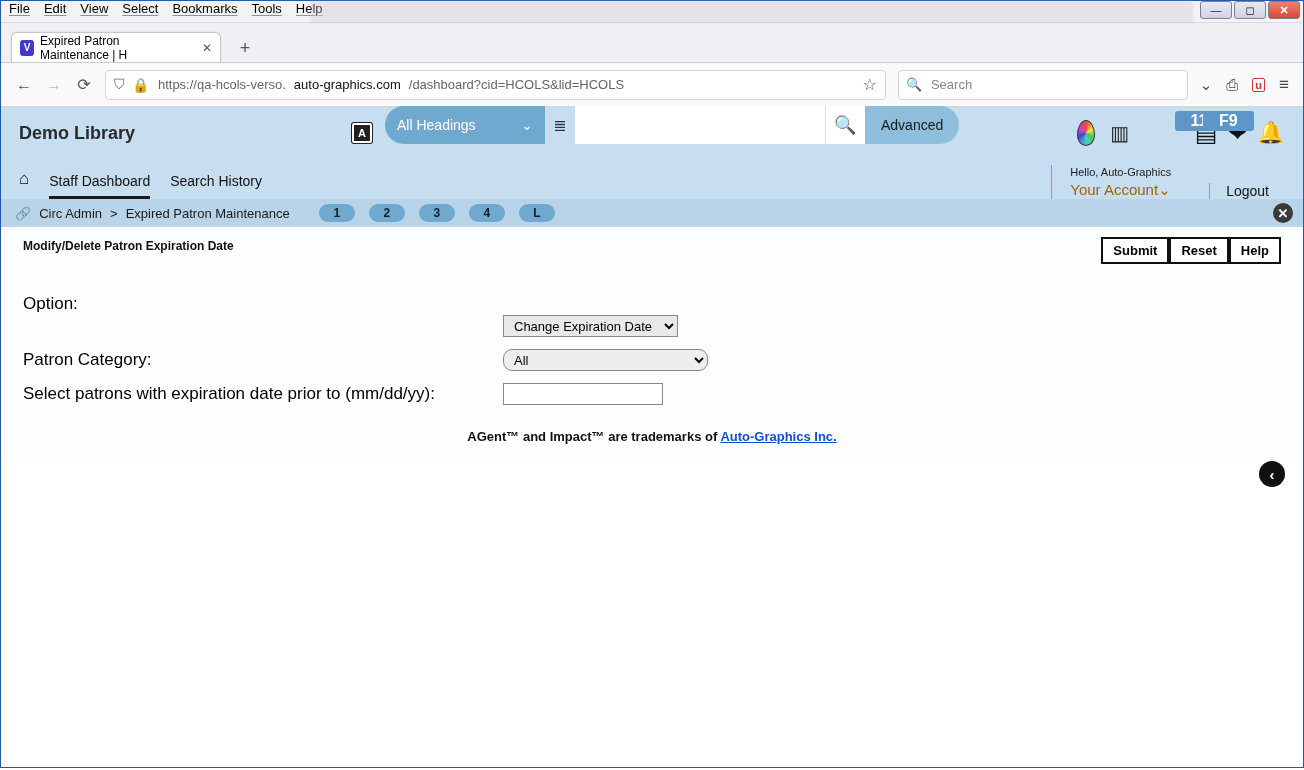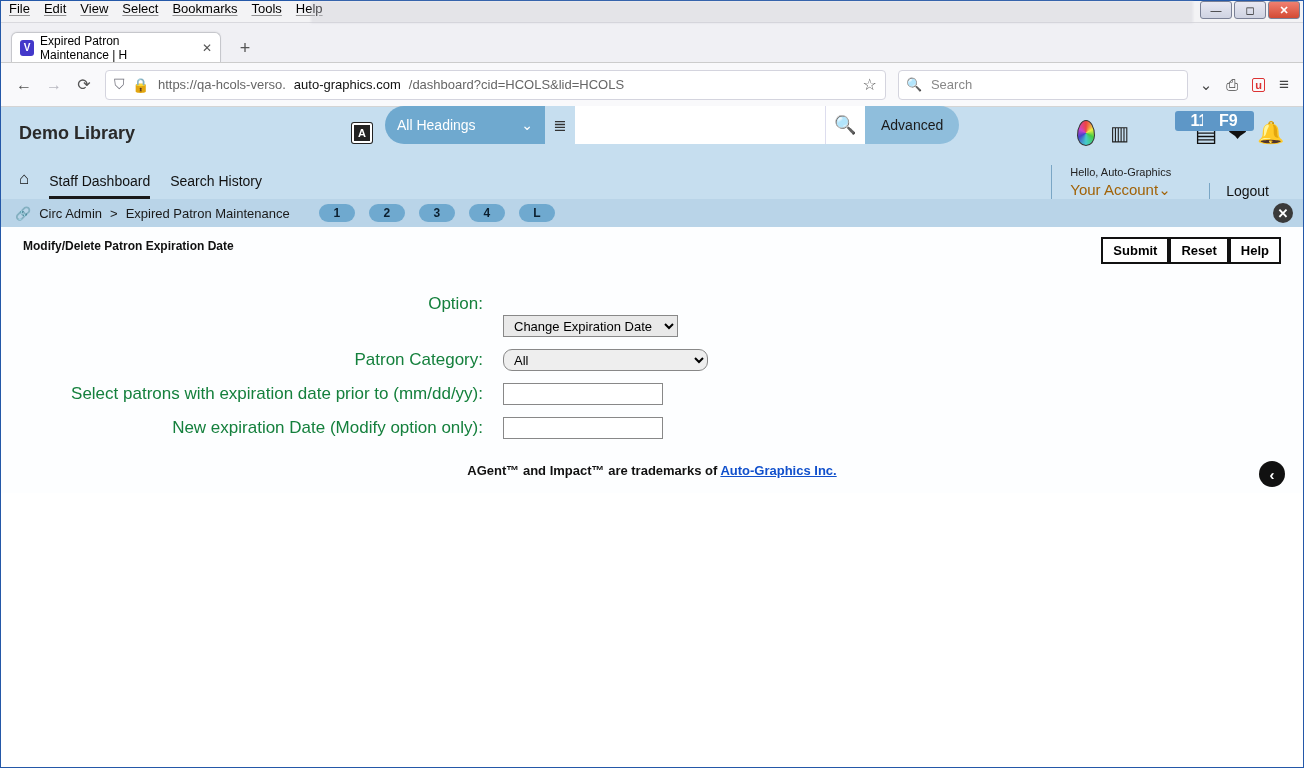--- a/index.html
+++ b/index.html
@@ -253,22 +253,22 @@
   .btn {
     border:2px solid #111;background:#fff;font-size:13px;font-weight:bold;
     padding:4px 10px;
   }
   .formtable { margin-top:18px; }
   .formrow {
     display:flex; align-items:center;
     margin-bottom:12px;
   }
   .formrow label {
-    width:480px; text-align:right; padding-right:20px;
-    font-size:17px; color:#15803d;
+    width:480px; padding-right:20px;
+    font-size:17px; color:#000000;
   }
   .formrow select, .formrow input[type=text] {
     font-size:13px; border:1px solid #888; background:#e9e9e9;
     height:22px; padding:0 6px;
   }
   .formrow select.small { width:175px;margin-top:44px; }
   .formrow select.med { width:205px; background:#eee;border-radius:9px;}
   .formrow input[type=text] { width:160px; background:#fff; }
 
   .footer {
@@ -428,24 +428,20 @@
       <div class="formrow">
         <label>Patron Category:</label>
         <select class="med">
           <option>All</option>
         </select>
       </div>
       <div class="formrow">
         <label>Select patrons with expiration date prior to (mm/dd/yy):</label>
         <input type="text" style="">
       </div>
-      <div class="formrow">
-        <label>New expiration Date (Modify option only):</label>
-        <input type="text" style="">
-      </div>
     </div>
 
     <div class="footer">
       <div>
         <span>AGent™ and Impact™ are trademarks of </span><a href="#">Auto-Graphics Inc.</a>
       </div>
     </div>
   </div>
 
   <div class="sidecircle">‹</div>

